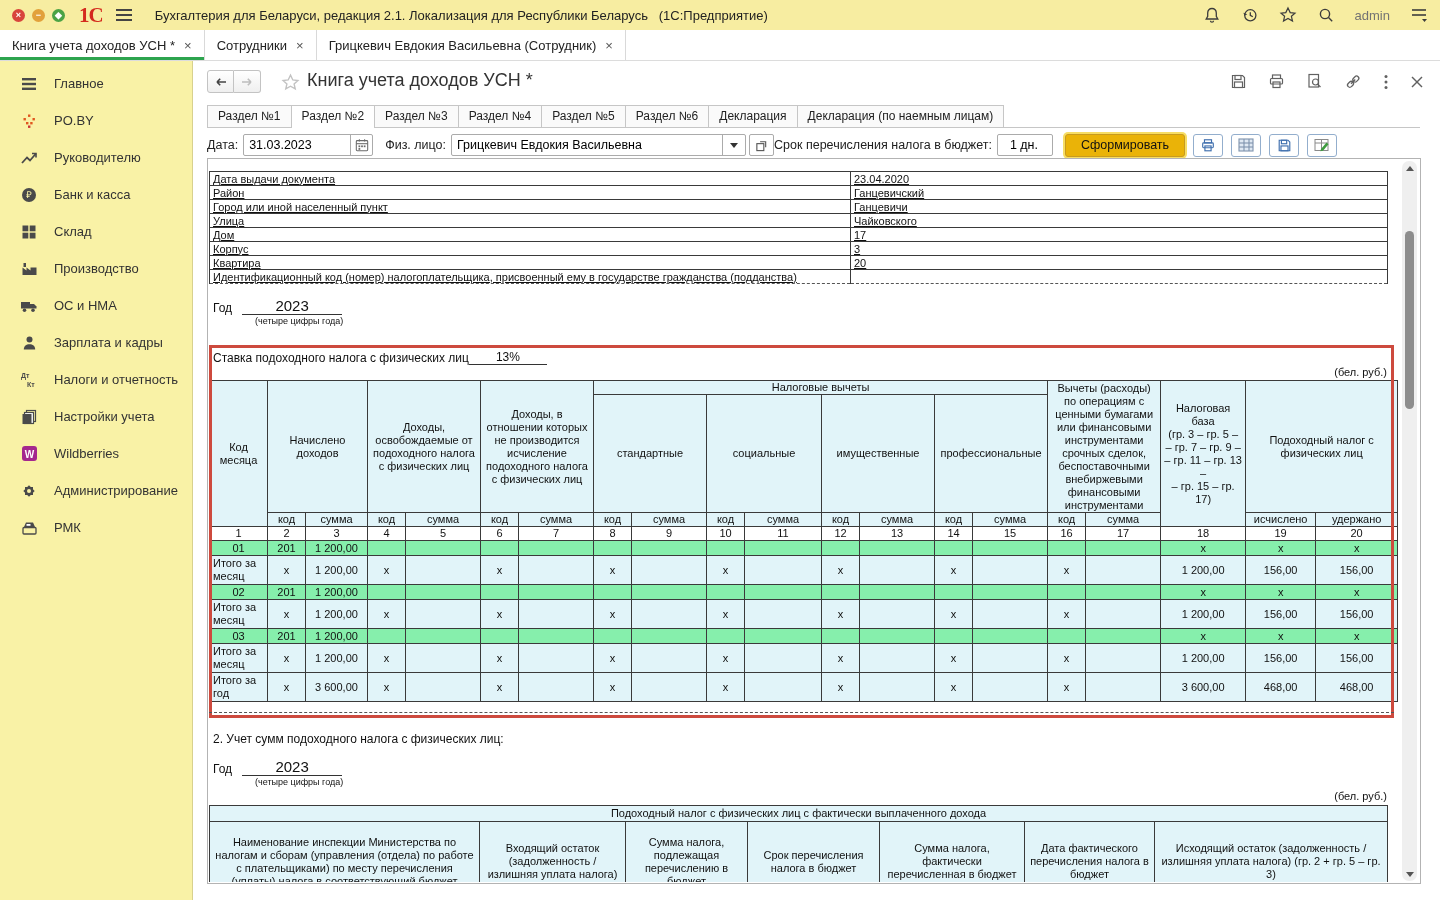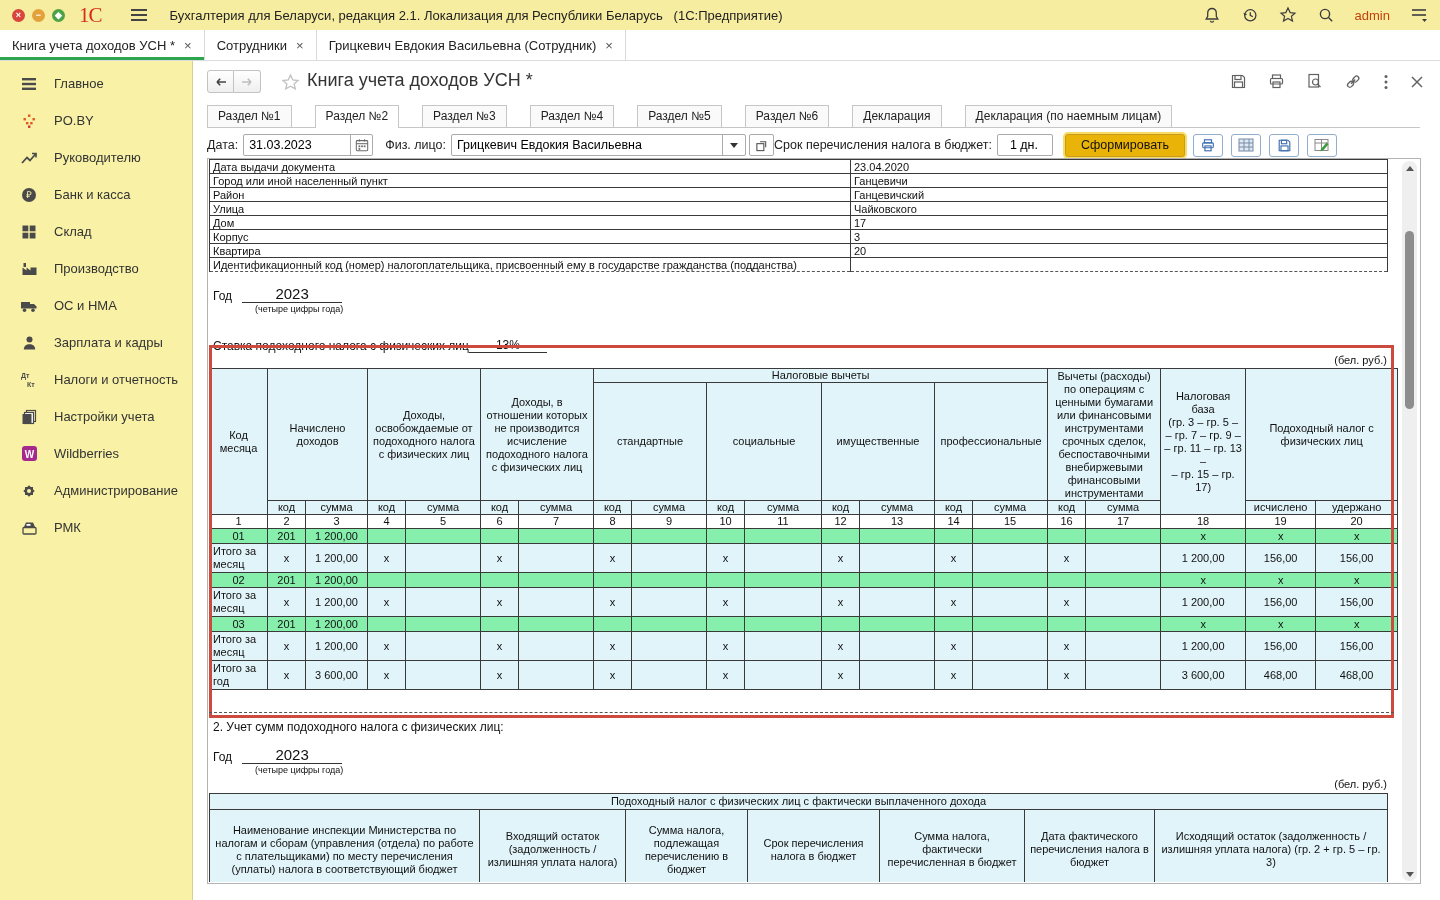--- a/index.html
+++ b/index.html
@@ -4,26 +4,26 @@
 <style>
   * { margin:0; padding:0; box-sizing:border-box; }
   body { font-family:"Liberation Sans", sans-serif; background:#fff; }
   .app { position:relative; width:1440px; height:900px; overflow:hidden; background:#fff; }
 
   
   .titlebar { position:absolute; top:0; left:0; right:0; height:30px; background:#f7eda1; display:flex; align-items:center; padding:0 12px; }
   .traffic { display:flex; gap:7px; margin-right:14px; }
   .tl { width:13px; height:13px; border-radius:50%; color:#fff; font-size:9px; line-height:13px; text-align:center; font-weight:bold; }
   .tl.r { background:#d8453c; } .tl.y { background:#e2a13b; } .tl.g { background:#4ba345; }
-  .logo1c { color:#d42b1e; font-weight:normal; font-size:21px; letter-spacing:-1px; margin-right:28px; font-family:"Liberation Serif", serif; }
+  .logo1c { color:#d42b1e; font-weight:bold; font-size:21px; letter-spacing:-1px; margin-right:12px; font-family:"Liberation Serif", serif; }
   .burger svg { display:block; }
   .win-title { font-size:13px; color:#222; margin-left:22px; white-space:pre; }
   .tb-right { margin-left:auto; display:flex; align-items:center; gap:20px; }
   .tb-right .ic { display:flex; align-items:center; }
-  .tb-user { font-size:13px; color:#c2410c; }
+  .tb-user { font-size:13px; color:#737373; }
 
   
   .tabbar { position:absolute; top:30px; left:0; right:0; height:31px; background:#fff; border-bottom:1px solid #dcdcdc; display:flex; }
   .tab { position:relative; display:flex; align-items:center; padding:0 12px; border-right:1px solid #d9d9d9; font-size:13px; color:#222; white-space:nowrap; }
   .tab .tab-x { margin-left:9px; color:#555; font-size:13px; }
   .tab.active::after { content:''; position:absolute; left:0; right:0; bottom:0; height:3px; background:#2da44e; }
 
   
   .sidebar { position:absolute; top:61px; left:0; width:193px; bottom:0; background:#f9f2a6; border-right:1px solid #d8d18e; padding-top:4px; }
   .side-item { height:37px; display:flex; align-items:center; padding-left:19px; gap:15px; font-size:13px; color:#333; }
@@ -32,40 +32,40 @@
   
   .content { position:absolute; top:61px; left:193px; right:0; bottom:0; background:#fff; }
   .c-header { position:absolute; top:0; left:0; right:0; height:44px; }
   .navbtns { position:absolute; left:14px; top:9px; display:flex; }
   .navbtn { width:27px; height:23px; border:1px solid #c3c3c3; background:linear-gradient(#fff,#efefef); display:flex; align-items:center; justify-content:center; }
   .navbtn.b { border-radius:3px 0 0 3px; } .navbtn.f { border-radius:0 3px 3px 0; border-left:none; }
   .fav-star { position:absolute; left:88px; top:12px; }
   .page-title { position:absolute; left:114px; top:9px; font-size:18px; color:#333; }
   .hdr-icons { position:absolute; right:16px; top:12px; display:flex; gap:21px; align-items:center; }
 
-  .sect-tabs { position:absolute; top:44px; left:14px; right:20px; height:23px; border-bottom:1px solid #c6c6c6; display:flex; align-items:flex-end;gap:24px; }
+  .sect-tabs { position:absolute; top:44px; left:14px; right:20px; height:23px; border-bottom:1px solid #c6c6c6; display:flex; align-items:flex-end; }
   .stab { height:22px; line-height:20px; padding:0 10px; font-size:12px; color:#222; background:#fafafa; border:1px solid #c6c6c6; border-bottom:none; margin-right:-1px; white-space:nowrap; }
   .stab.active { background:#fff; height:23px; margin-bottom:-1px; position:relative; z-index:2; }
 
   .ftoolbar { position:absolute; top:70px; left:14px; height:28px; display:flex; align-items:center; font-size:12.5px; color:#222; }
   .flabel { margin-right:5px; white-space:nowrap; }
   .fld { height:22px; border:1px solid #ababab; border-radius:2px; background:#fff; display:flex; align-items:center; }
   .fld input { border:none; outline:none; height:20px; font-size:12.5px; font-family:inherit; padding:0 5px; background:transparent; }
   .seg { width:22px; height:100%; border-left:1px solid #ababab; display:flex; align-items:center; justify-content:center; }
   .caret { width:0; height:0; border-left:4px solid transparent; border-right:4px solid transparent; border-top:5px solid #333; }
   .sqbtn { width:25px; height:22px; border:1px solid #ababab; border-radius:2px; background:#fff; margin-left:3px; display:flex; align-items:center; justify-content:center; }
   .gen-btn { height:23px; padding:0 15px; margin-left:12px; background:#eab308; border:1px solid #c79b1f; border-radius:3px; box-shadow:0 0 0 2px #f7dd64; font-size:12.5px; color:#111; font-family:inherit; }
   .tbtn { width:30px; height:23px; margin-left:8px; border:1px solid #93aecd; border-radius:3px; background:#fff; display:flex; align-items:center; justify-content:center; }
   .tbtn:first-of-type { margin-left:14px; }
 
   
   .panel { position:absolute; top:97px; left:14px; width:1214px; height:726px; border:1px solid #b3b3b3; background:#fff; }
   .sheet { position:absolute; left:1px; top:0; bottom:1px; right:22px; overflow:hidden; font-size:11px; color:#111; }
 
-  table.info { border-collapse:collapse; table-layout:fixed; width:1178px; margin-top:0; }
+  table.info { border-collapse:collapse; table-layout:fixed; width:1178px; margin-top:12px;text-decoration:underline; }
   table.info td { border:1px solid #3a3a3a; height:14px; padding:0 3px; font-size:11px; overflow:hidden; white-space:nowrap; }
   table.info tr:last-child td { border-bottom:1px dashed #555; }
 
   .year-blk { margin-top:13px; padding-left:4px; }
   .year-line { display:flex; align-items:flex-end; font-size:12px; }
   .year-val { display:inline-block; width:100px; margin-left:10px; border-bottom:1px solid #333; text-align:center; font-size:15px; }
   .year-hint { font-size:9px; margin-left:42px; margin-top:1px; }
 
   .rate-line { margin-top:24px; padding-left:4px; font-size:12px; display:flex; align-items:flex-end; }
   .rate-val { display:inline-block; width:78px; border-bottom:1px solid #333; text-align:center; }
@@ -455,26 +455,26 @@
           <colgroup>
               <col style="width:641px">
               <col style="width:537px">
             </colgroup>
           <tbody>
               <tr>
                 <td>Дата выдачи документа</td>
                 <td>23.04.2020</td>
               </tr>
               <tr>
+                <td>Район</td>
+                <td>Ганцевичский</td>
+              </tr>
+              <tr>
                 <td>Город или иной населенный пункт</td>
                 <td>Ганцевичи</td>
-              </tr>
-              <tr>
-                <td>Район</td>
-                <td>Ганцевичский</td>
               </tr>
               <tr>
                 <td>Улица</td>
                 <td>Чайковского</td>
               </tr>
               <tr>
                 <td>Дом</td>
                 <td>17</td>
               </tr>
               <tr>

